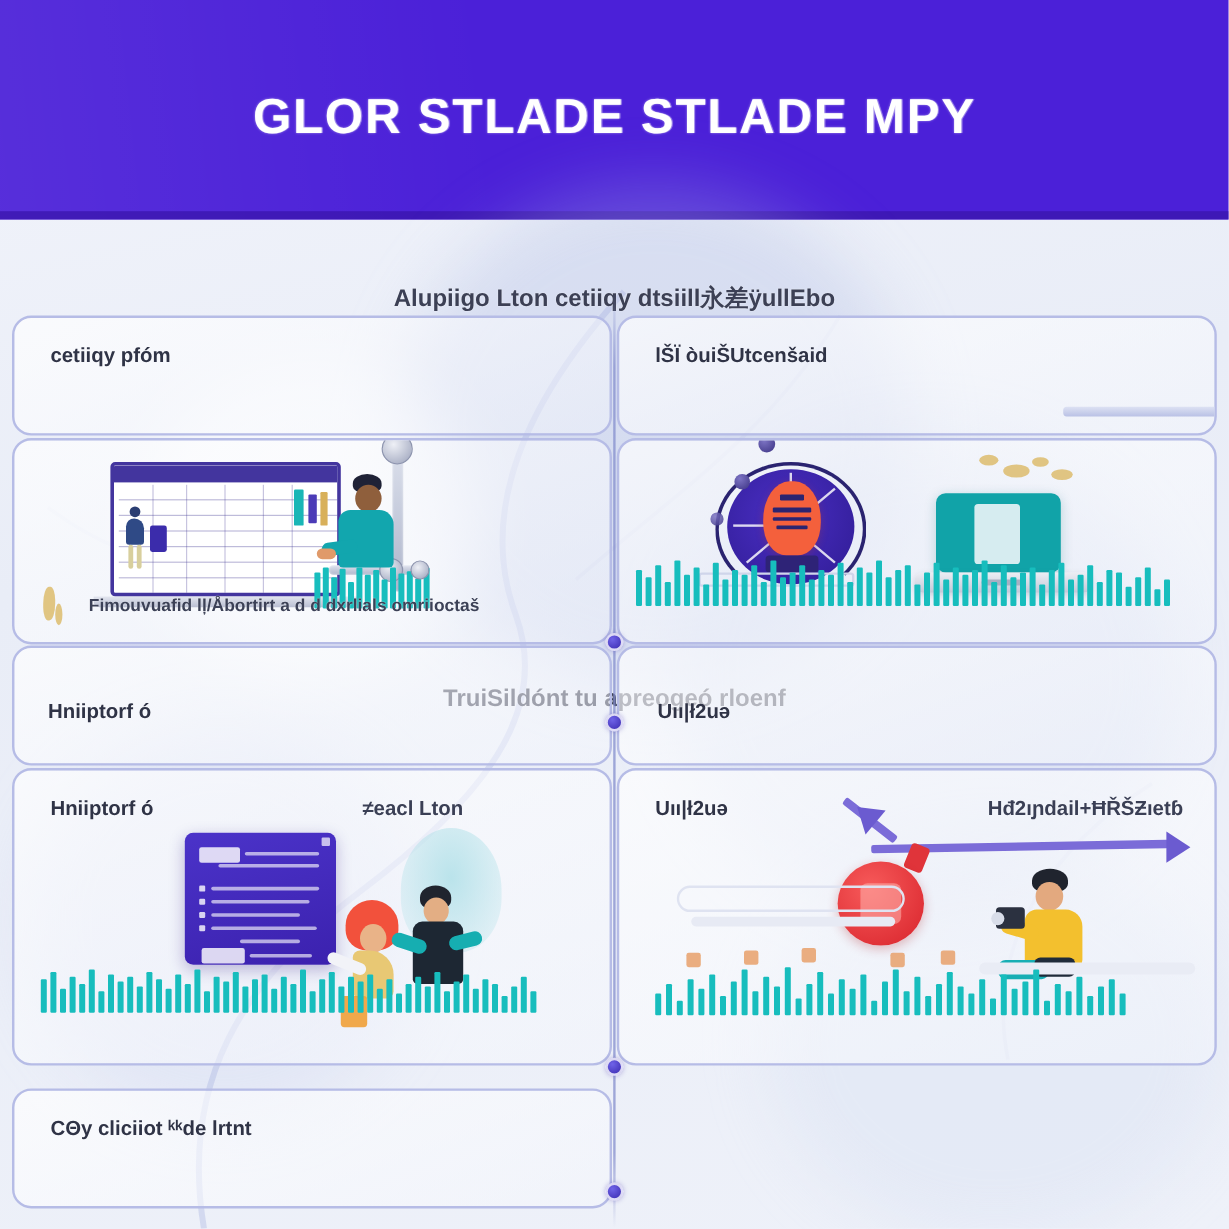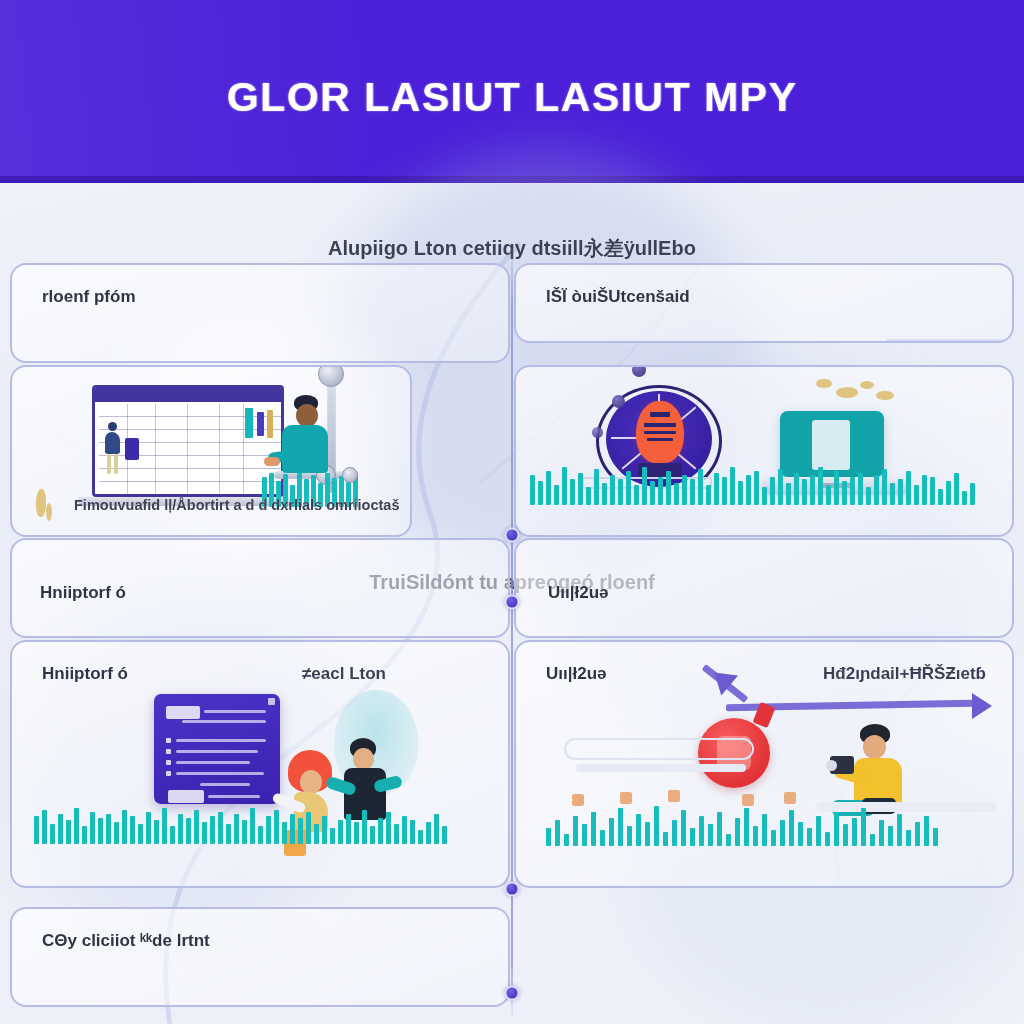--- a/index.html
+++ b/index.html
@@ -284,49 +284,49 @@
 </style>
 </head>
 <body>
 
 <div id="poster">
 
   <div id="header-banner">
     <div class="sheen"></div>
     <div class="bottom-edge"></div>
   </div>
-  <div id="poster-title">GLOR LASIUT LASIUT MPY</div>
+  <div id="poster-title">GLOR STLADE STLADE MPY</div>
 
   <div id="body-area">
 
     <div class="blob b1"></div>
     <div class="blob b2"></div>
     <div class="blob b3"></div>
     <div class="blob b4"></div>
     <div class="blob b5"></div>
 
     <svg class="sweep" style="left:0;top:0;width:1024px;height:841px;" viewBox="0 0 1024 841">
       <path d="M520 60 C 430 160, 400 250, 430 330 C 455 400, 420 470, 300 560 C 200 635, 150 720, 170 841" fill="none" stroke="#9aa6dd" stroke-width="5" opacity=".55"></path>
       <path d="M700 80 C 640 180, 560 230, 480 300" fill="none" stroke="#b3bce3" stroke-width="3" opacity=".40"></path>
       <path d="M960 470 C 880 520, 820 600, 840 700" fill="none" stroke="#c2c9e8" stroke-width="3" opacity=".35"></path>
       <path d="M40 240 C 120 300, 200 300, 270 260" fill="none" stroke="#c6cdea" stroke-width="3" opacity=".30"></path>
     </svg>
 
     <div class="section-heading" style="top:52px;">Alupiigo Lton cetiiqy dtsiill永差ÿullEbo</div>
 
     <div class="card" style="left:10px; top:80px; width:500px; height:100px;">
-      <div class="card-label">rloenf pfóm</div>
+      <div class="card-label">cetiiqy pfóm</div>
     </div>
 
-    <div class="card" style="left:514px; top:80px; width:500px; height:80px;">
+    <div class="card" style="left:514px; top:80px; width:500px; height:100px;">
       <div class="card-label">lŠÏ òuiŠUtcenšaid</div>
       <div class="rail" style="left:370px; top:74px; width:510px;"></div>
     </div>
 
-    <div class="card" style="left:10px; top:182px; width:402px; height:172px;">
+    <div class="card" style="left:10px; top:182px; width:500px; height:172px;">
 
       <div class="illus">
         <div class="laptop-body" style="left:80px; top:18px; width:192px; height:112px;">
           <div class="laptop-titlebar"></div>
 
           <div class="grid-row" style="left:4px; top:28px; width:184px;"></div>
           <div class="grid-row" style="left:4px; top:41px; width:184px;"></div>
           <div class="grid-row" style="left:4px; top:54px; width:184px;"></div>
           <div class="grid-row" style="left:4px; top:67px; width:184px;"></div>
           <div class="grid-row" style="left:4px; top:80px; width:184px;"></div>

